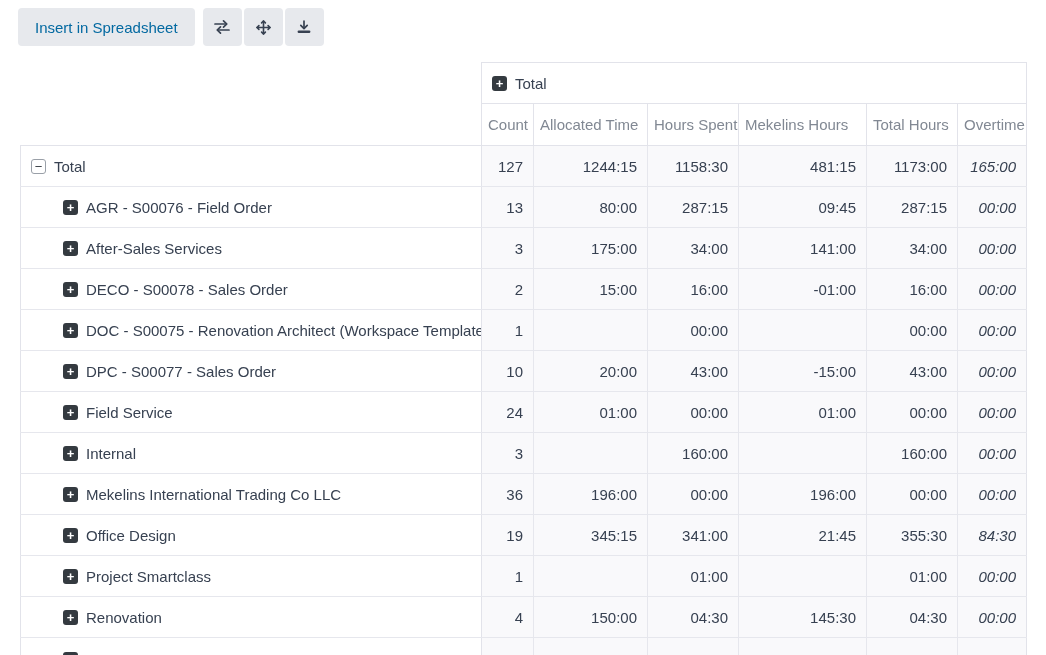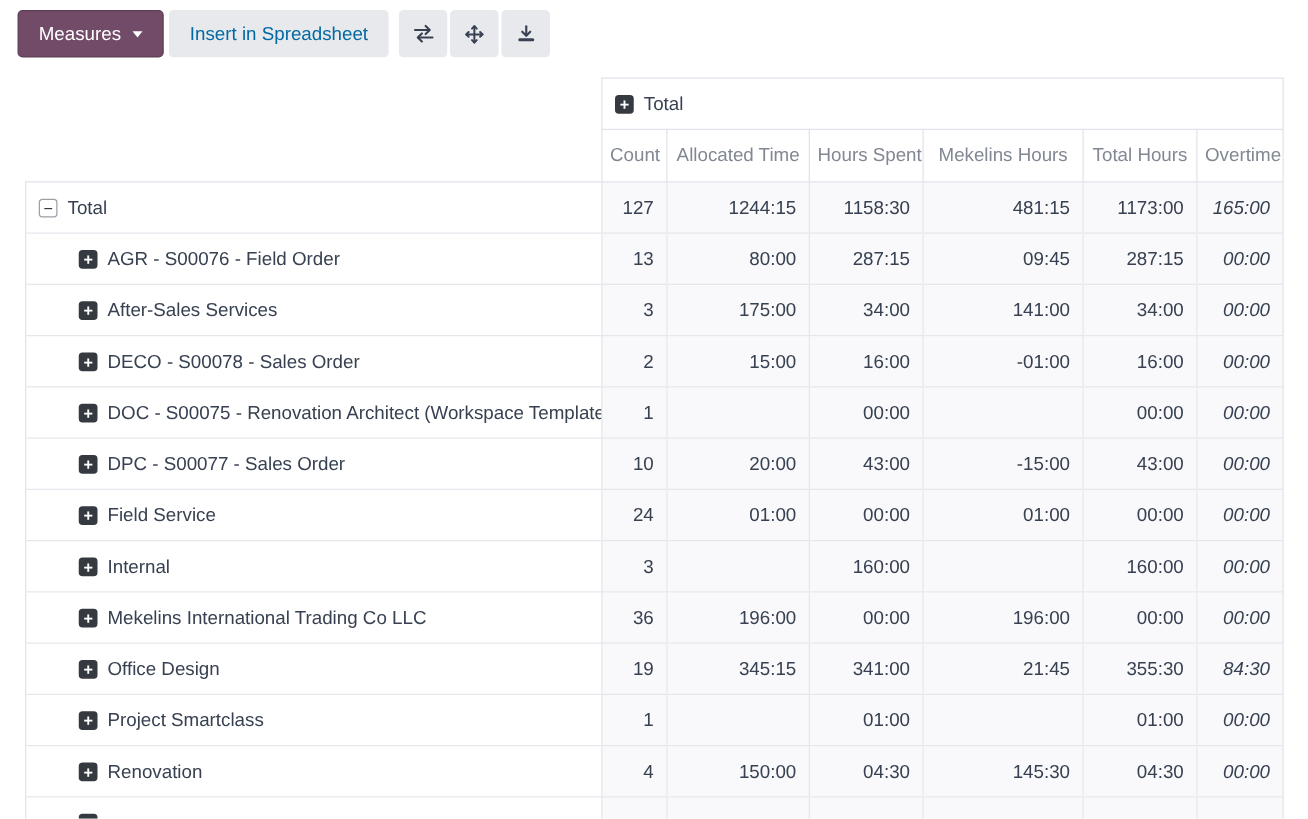--- a/index.html
+++ b/index.html
@@ -40,21 +40,21 @@
   th.blank { border:none; background:#fff; }
   th.group-cell {
     height:41px; border:1px solid #e2e3ea; background:#fff;
     text-align:left; padding:0 10px; color:#374151;
   }
   .group-cell-inner { display:inline-flex; align-items:center; gap:8px; }
 
   
   th.measure {
     height:42px; border:1px solid #e2e3ea; background:#fff;
-    color:#818893; text-align:center; padding:0 6px; overflow:hidden;
+    color:#818893; text-align:left; padding:0 6px; overflow:hidden;
     white-space:nowrap;
   }
 
   
   tbody th.rowhdr {
     height:41px; background:#fff; text-align:left; padding:0 10px;
     border-left:1px solid #e2e3ea; border-right:1px solid #e2e3ea;
     border-bottom:1px solid #e6e7ed; color:#374151; cursor:pointer;
     overflow:hidden; white-space:nowrap;
   }
@@ -76,24 +76,20 @@
   }
   .picon-plus  { background:#343a40; color:#fff; }
   .picon-minus { background:#fff; color:#343a40; border:1px solid #9aa0a8; font-weight:400; }
 </style>
 </head>
 <body>
 
 <div class="page" style="--accent: #714B67;">
 
   <div class="toolbar">
-    <button class="btn btn-primary">
-      <span>Measures</span>
-      <span class="caret-down"></span>
-    </button>
 
     <button class="btn btn-light">
       <span>Insert in Spreadsheet</span>
     </button>
 
     <div class="icon-group">
       <button class="btn btn-icon">
         <span>
           <svg width="18" height="16" viewBox="0 0 18 16" fill="none" stroke="#374151" stroke-width="1.7" stroke-linecap="round" stroke-linejoin="round">
             <path d="M2 5h11"></path>

